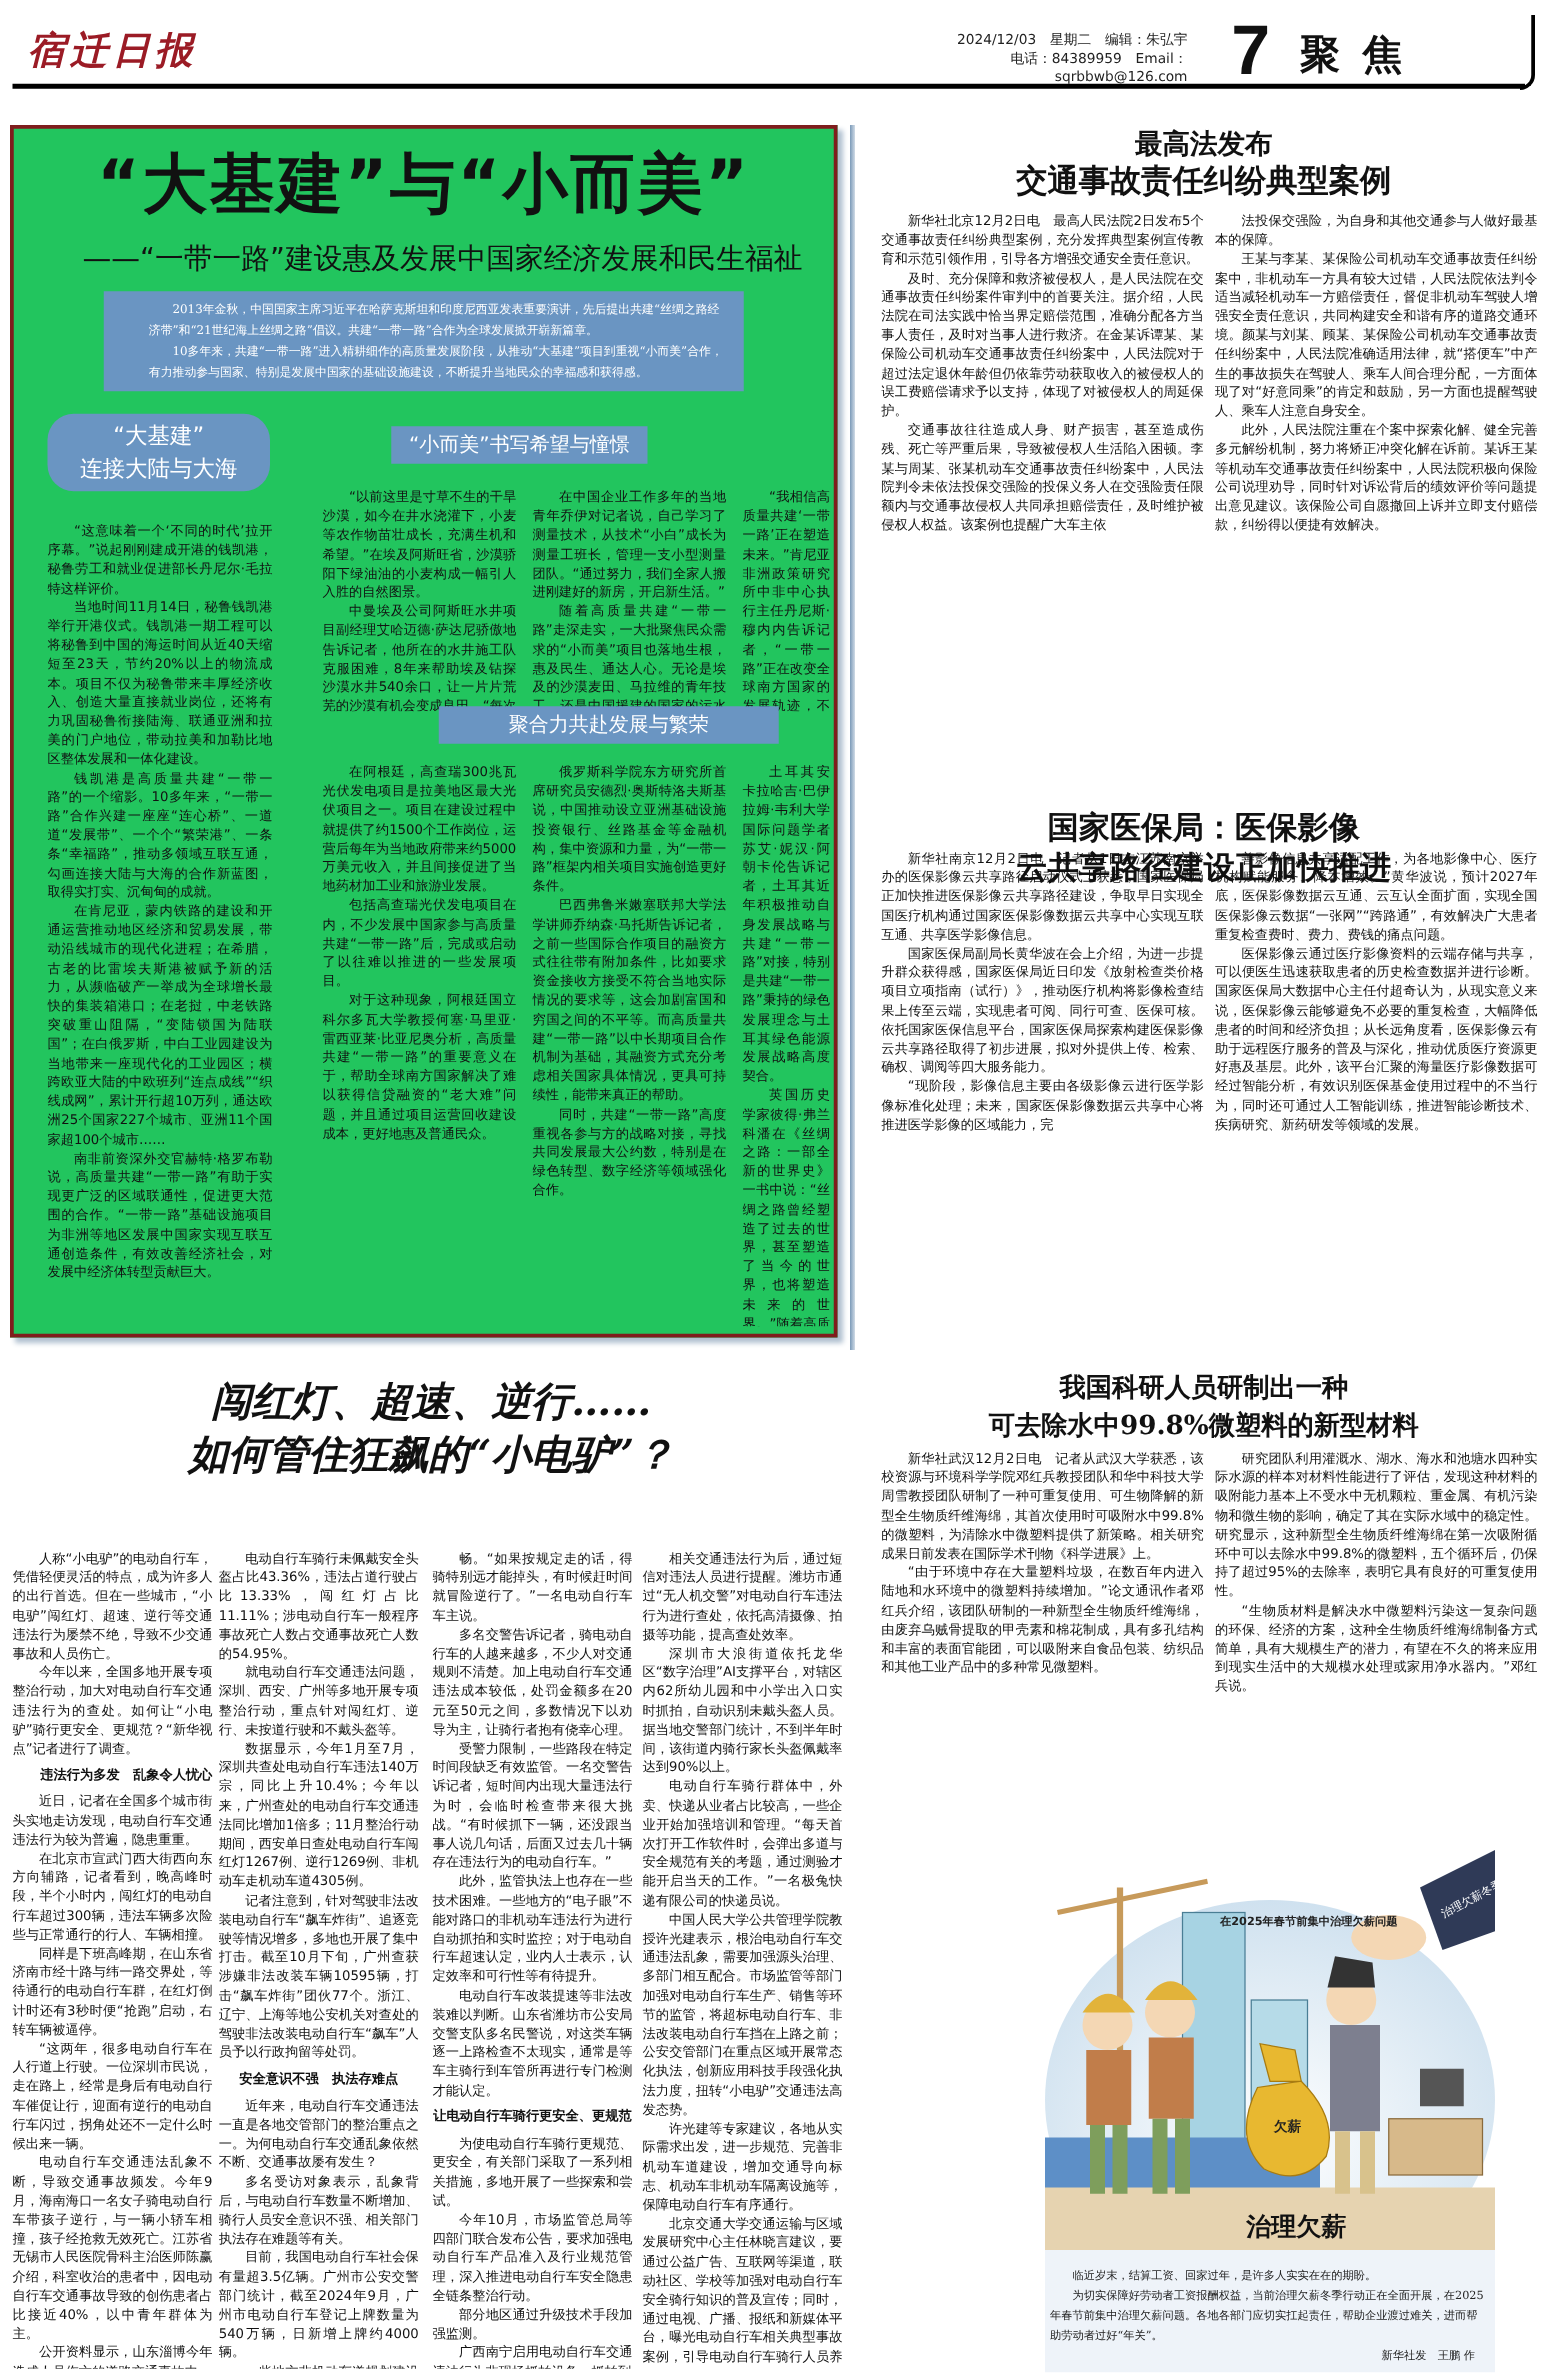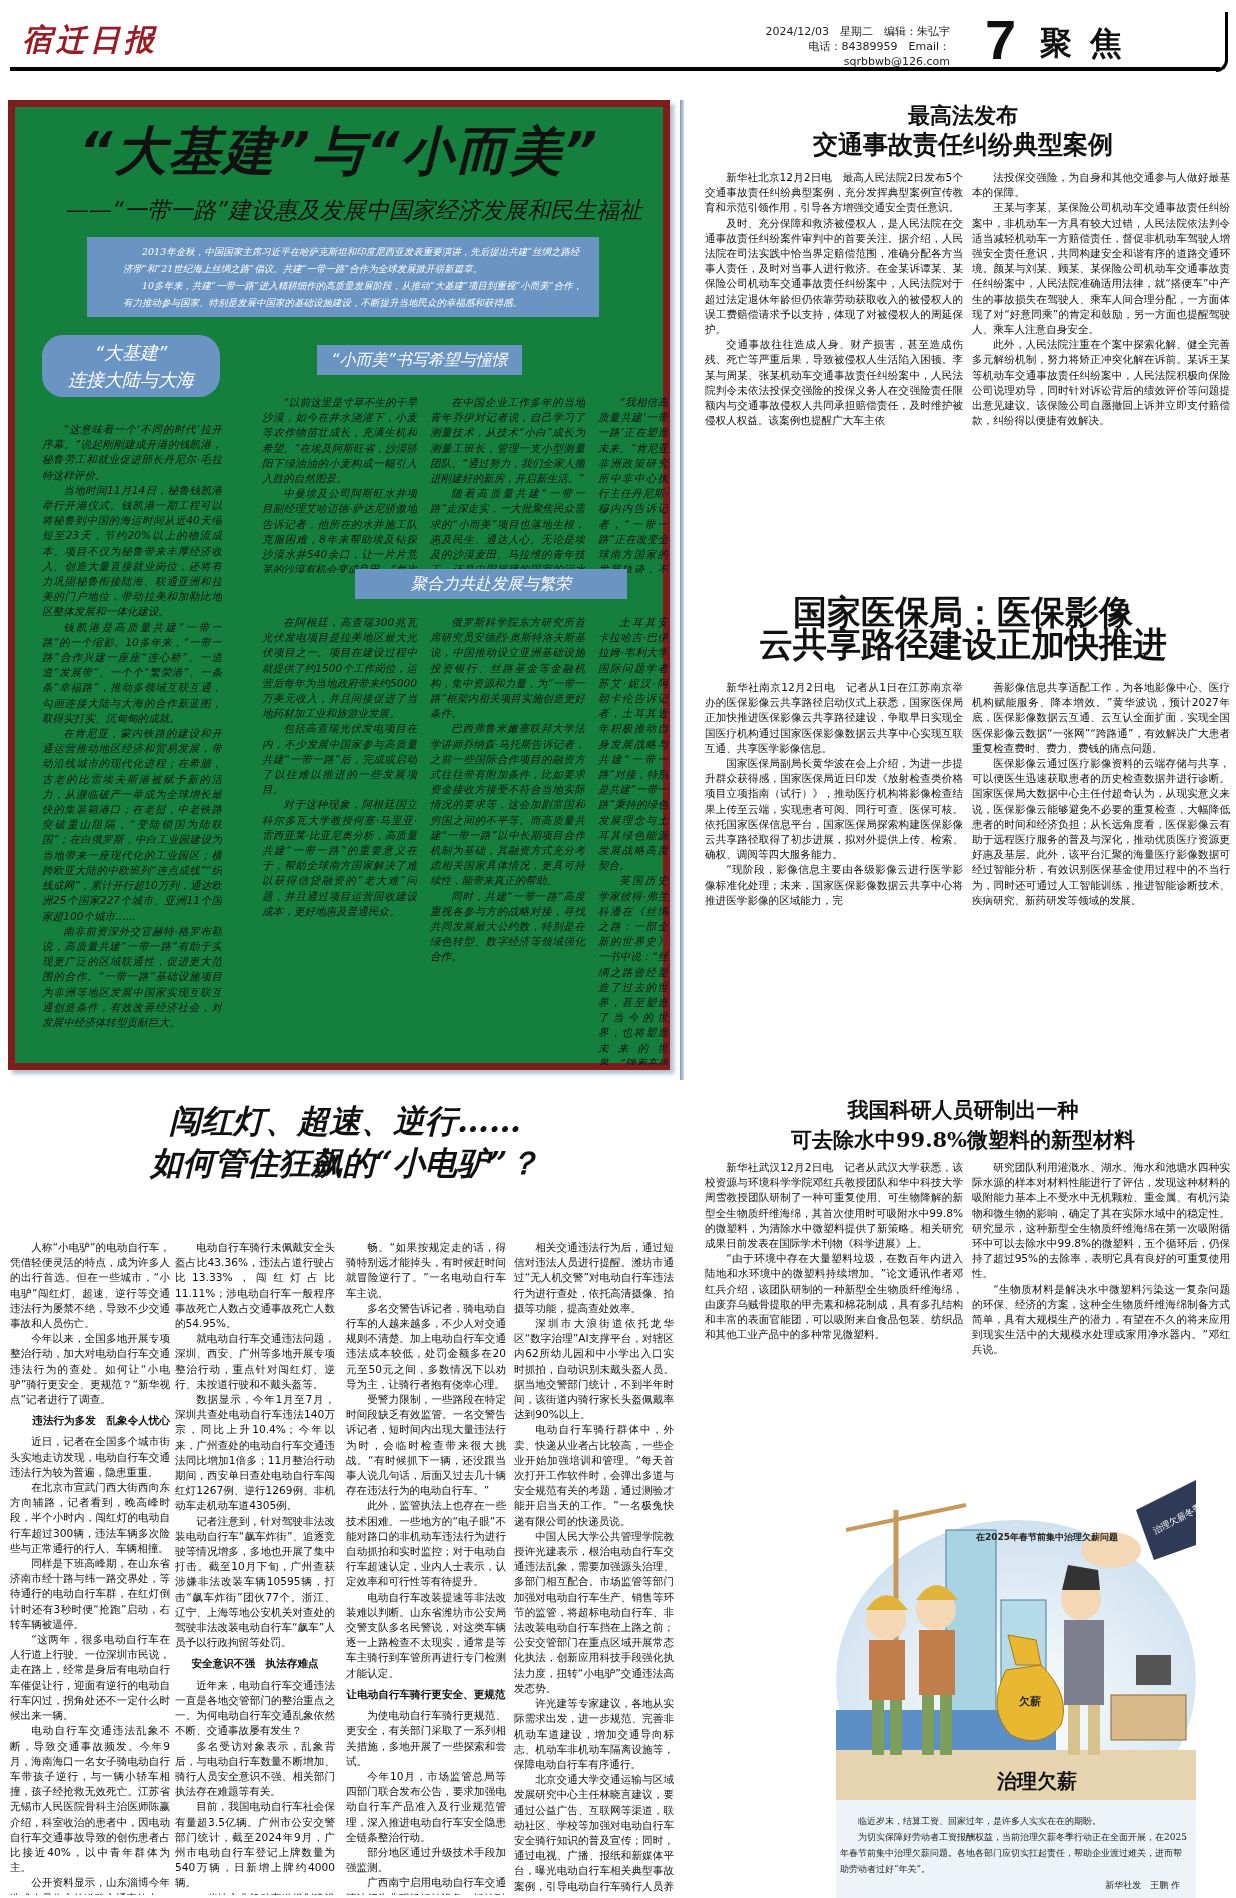--- a/index.html
+++ b/index.html
@@ -9,21 +9,21 @@
   
   .masthead { position: absolute; left: 0; top: 0; width: 1236px; height: 78px; }
   .logo { position: absolute; left: 22px; top: 20px; font-family: "DejaVu Serif", serif; font-size: 30px; font-weight: bold; color: #9b1b25; letter-spacing: 4px; font-style: italic; }
   .rule { position: absolute; left: 10px; right: 16px; top: 67px; height: 4px; background: #000; }
   .rule-curve { position: absolute; right: 8px; top: 12px; width: 12px; height: 60px; border-right: 3px solid #000; border-bottom: 3px solid #000; border-bottom-right-radius: 14px; }
   .meta { position: absolute; left: 740px; top: 24px; font-size: 11px; color: #222; text-align: right; width: 210px; line-height: 15px; }
   .page-num { position: absolute; left: 985px; top: 10px; font-size: 56px; font-weight: bold; font-family: "Liberation Sans", sans-serif; line-height: 60px; }
   .section-name { position: absolute; left: 1040px; top: 22px; font-size: 32px; font-weight: bold; letter-spacing: 18px; font-family: "DejaVu Serif", serif; }
 
   
-  .feature { position: absolute; left: 8px; top: 100px; width: 662px; height: 970px; background: #15803d; border: 7px solid #7f1d1d; box-shadow: 4px 4px 4px #b0c0d0; font-style: italic; }
+  .feature { position: absolute; left: 8px; top: 100px; width: 662px; height: 970px; background: #22c55e; border: 3px solid #7f1d1d; box-shadow: 4px 4px 4px #b0c0d0; }
   .feature-title { position: absolute; left: 0; width: 100%; top: 10px; text-align: center; font-size: 52px; font-weight: bold; font-family: "DejaVu Sans", sans-serif; letter-spacing: 2px; }
   .feature-sub { position: absolute; left: 0; width: 100%; top: 82px; text-align: center; font-size: 23px; font-family: "DejaVu Sans", sans-serif; padding-left: 30px; }
   .intro { position: absolute; left: 72px; top: 94px; width: 512px; height: 72px; background: #6a95c2; color: #fff; font-size: 9.5px; line-height: 17px; padding: 6px 14px; font-family: "DejaVu Serif", serif; margin-top: 0; }
   .intro p { text-indent: 2em; }
   .sechead { position: absolute; background: #6a95c2; color: #fff; text-align: center; font-family: "DejaVu Sans", sans-serif; }
   .col { position: absolute; font-size: 10.6px; line-height: 15.2px; text-align: justify; color: #111; }
   .col p { text-indent: 2em; }
 
   
   .headline { position: absolute; text-align: center; font-family: "DejaVu Serif", serif; font-weight: bold; color: #111; }
@@ -107,21 +107,21 @@
   <p>新华社北京12月2日电　最高人民法院2日发布5个交通事故责任纠纷典型案例，充分发挥典型案例宣传教育和示范引领作用，引导各方增强交通安全责任意识。</p>
   <p>及时、充分保障和救济被侵权人，是人民法院在交通事故责任纠纷案件审判中的首要关注。据介绍，人民法院在司法实践中恰当界定赔偿范围，准确分配各方当事人责任，及时对当事人进行救济。在金某诉谭某、某保险公司机动车交通事故责任纠纷案中，人民法院对于超过法定退休年龄但仍依靠劳动获取收入的被侵权人的误工费赔偿请求予以支持，体现了对被侵权人的周延保护。</p>
   <p>交通事故往往造成人身、财产损害，甚至造成伤残、死亡等严重后果，导致被侵权人生活陷入困顿。李某与周某、张某机动车交通事故责任纠纷案中，人民法院判令未依法投保交强险的投保义务人在交强险责任限额内与交通事故侵权人共同承担赔偿责任，及时维护被侵权人权益。该案例也提醒广大车主依</p>
 </div>
 <div class="col" style="left:972px; top:170px; width:258px; height:315px; overflow:hidden;">
   <p>法投保交强险，为自身和其他交通参与人做好最基本的保障。</p>
   <p>王某与李某、某保险公司机动车交通事故责任纠纷案中，非机动车一方具有较大过错，人民法院依法判令适当减轻机动车一方赔偿责任，督促非机动车驾驶人增强安全责任意识，共同构建安全和谐有序的道路交通环境。颜某与刘某、顾某、某保险公司机动车交通事故责任纠纷案中，人民法院准确适用法律，就“搭便车”中产生的事故损失在驾驶人、乘车人间合理分配，一方面体现了对“好意同乘”的肯定和鼓励，另一方面也提醒驾驶人、乘车人注意自身安全。</p>
   <p>此外，人民法院注重在个案中探索化解、健全完善多元解纷机制，努力将矫正冲突化解在诉前。某诉王某等机动车交通事故责任纠纷案中，人民法院积极向保险公司说理劝导，同时针对诉讼背后的绩效评价等问题提出意见建议。该保险公司自愿撤回上诉并立即支付赔偿款，纠纷得以便捷有效解决。</p>
 </div>
 
-<div class="headline" style="left:690px; top:596px; width:546px; font-size:34px; line-height:32px;">
+<div class="headline" style="left:690px; top:646px; width:546px; font-size:25px; line-height:32px;">
   <div>国家医保局：医保影像</div>
   <div>云共享路径建设正加快推进</div>
 </div>
 <div class="col" style="left:705px; top:680px; width:258px; height:305px; overflow:hidden;">
   <p>新华社南京12月2日电　记者从1日在江苏南京举办的医保影像云共享路径启动仪式上获悉，国家医保局正加快推进医保影像云共享路径建设，争取早日实现全国医疗机构通过国家医保影像数据云共享中心实现互联互通、共享医学影像信息。</p>
   <p>国家医保局副局长黄华波在会上介绍，为进一步提升群众获得感，国家医保局近日印发《放射检查类价格项目立项指南（试行）》，推动医疗机构将影像检查结果上传至云端，实现患者可阅、同行可查、医保可核。依托国家医保信息平台，国家医保局探索构建医保影像云共享路径取得了初步进展，拟对外提供上传、检索、确权、调阅等四大服务能力。</p>
   <p>“现阶段，影像信息主要由各级影像云进行医学影像标准化处理；未来，国家医保影像数据云共享中心将推进医学影像的区域能力，完</p>
 </div>
 <div class="col" style="left:972px; top:680px; width:258px; height:305px; overflow:hidden;">
   <p>善影像信息共享适配工作，为各地影像中心、医疗机构赋能服务、降本增效。”黄华波说，预计2027年底，医保影像数据云互通、云互认全面扩面，实现全国医保影像云数据“一张网”“跨路通”，有效解决广大患者重复检查费时、费力、费钱的痛点问题。</p>
@@ -153,21 +153,21 @@
   <p>多名受访对象表示，乱象背后，与电动自行车数量不断增加、骑行人员安全意识不强、相关部门执法存在难题等有关。</p>
   <p>目前，我国电动自行车社会保有量超3.5亿辆。广州市公安交警部门统计，截至2024年9月，广州市电动自行车登记上牌数量为540万辆，日新增上牌约4000辆。</p>
   <p>一些地方非机动车道规划建设不完善，部分骑行线路不够便捷顺</p>
 </div>
 <div class="col" style="left:346px; top:1240px; width:160px; height:655px; overflow:hidden;">
   <p>畅。“如果按规定走的话，得骑特别远才能掉头，有时候赶时间就冒险逆行了。”一名电动自行车车主说。</p>
   <p>多名交警告诉记者，骑电动自行车的人越来越多，不少人对交通规则不清楚。加上电动自行车交通违法成本较低，处罚金额多在20元至50元之间，多数情况下以劝导为主，让骑行者抱有侥幸心理。</p>
   <p>受警力限制，一些路段在特定时间段缺乏有效监管。一名交警告诉记者，短时间内出现大量违法行为时，会临时检查带来很大挑战。“有时候抓下一辆，还没跟当事人说几句话，后面又过去几十辆存在违法行为的电动自行车。”</p>
   <p>此外，监管执法上也存在一些技术困难。一些地方的“电子眼”不能对路口的非机动车违法行为进行自动抓拍和实时监控；对于电动自行车超速认定，业内人士表示，认定效率和可行性等有待提升。</p>
   <p>电动自行车改装提速等非法改装难以判断。山东省潍坊市公安局交警支队多名民警说，对这类车辆逐一上路检查不太现实，通常是等车主骑行到车管所再进行专门检测才能认定。</p>
-  <p style="text-align:center; text-indent:0; font-weight:bold; margin:6px 0;">让电动自行车骑行更安全、更规范</p>
+  <p style="text-align:center; text-indent:0; font-weight:bold; margin:6px 0;font-family:Liberation Mono, monospace;">让电动自行车骑行更安全、更规范</p>
   <p>为使电动自行车骑行更规范、更安全，有关部门采取了一系列相关措施，多地开展了一些探索和尝试。</p>
   <p>今年10月，市场监管总局等四部门联合发布公告，要求加强电动自行车产品准入及行业规范管理，深入推进电动自行车安全隐患全链条整治行动。</p>
   <p>部分地区通过升级技术手段加强监测。</p>
   <p>广西南宁启用电动自行车交通违法行为非现场抓拍设备，抓拍到</p>
 </div>
 <div class="col" style="left:514px; top:1240px; width:160px; height:655px; overflow:hidden;">
   <p>相关交通违法行为后，通过短信对违法人员进行提醒。潍坊市通过“无人机交警”对电动自行车违法行为进行查处，依托高清摄像、拍摄等功能，提高查处效率。</p>
   <p>深圳市大浪街道依托龙华区“数字治理”AI支撑平台，对辖区内62所幼儿园和中小学出入口实时抓拍，自动识别未戴头盔人员。据当地交警部门统计，不到半年时间，该街道内骑行家长头盔佩戴率达到90%以上。</p>
   <p>电动自行车骑行群体中，外卖、快递从业者占比较高，一些企业开始加强培训和管理。“每天首次打开工作软件时，会弹出多道与安全规范有关的考题，通过测验才能开启当天的工作。”一名极兔快递有限公司的快递员说。</p>
   <p>中国人民大学公共管理学院教授许光建表示，根治电动自行车交通违法乱象，需要加强源头治理、多部门相互配合。市场监管等部门加强对电动自行车生产、销售等环节的监管，将超标电动自行车、非法改装电动自行车挡在上路之前；公安交管部门在重点区域开展常态化执法，创新应用科技手段强化执法力度，扭转“小电驴”交通违法高发态势。</p>

